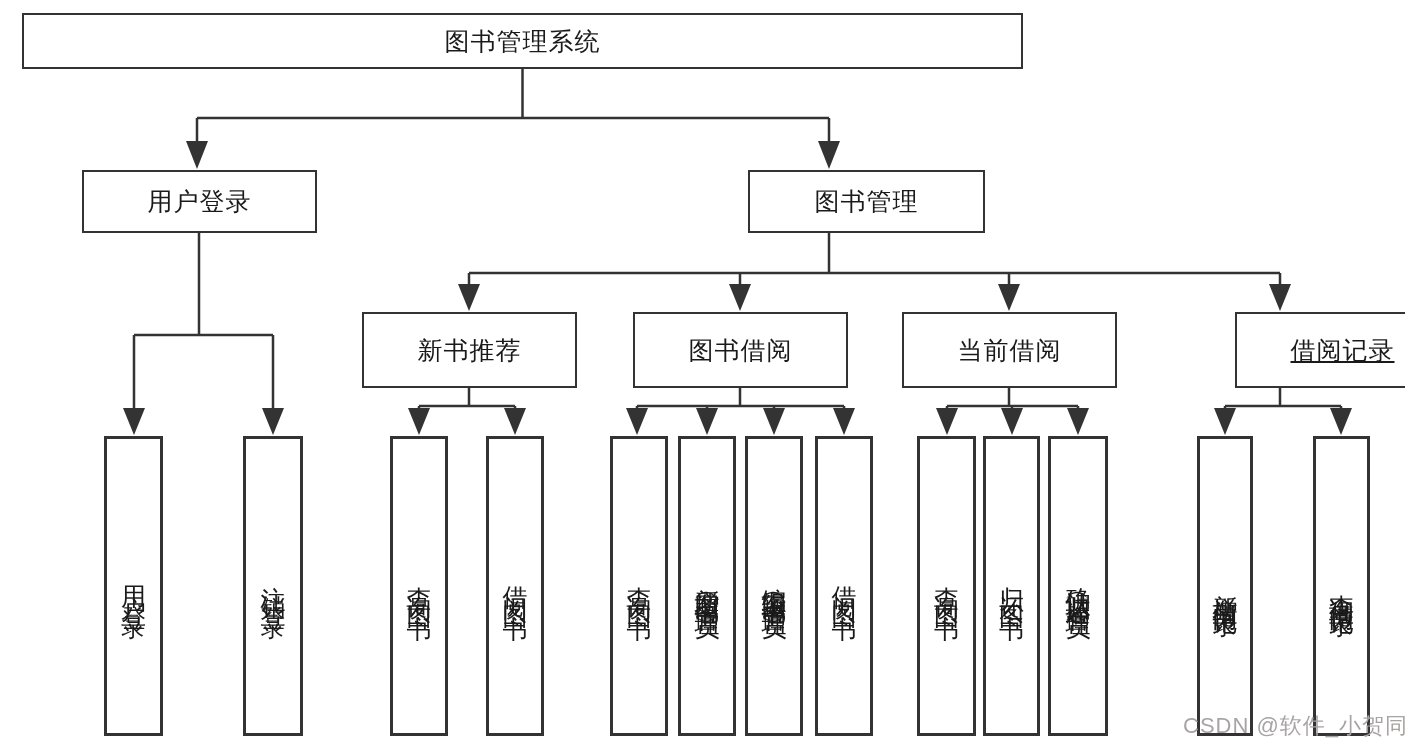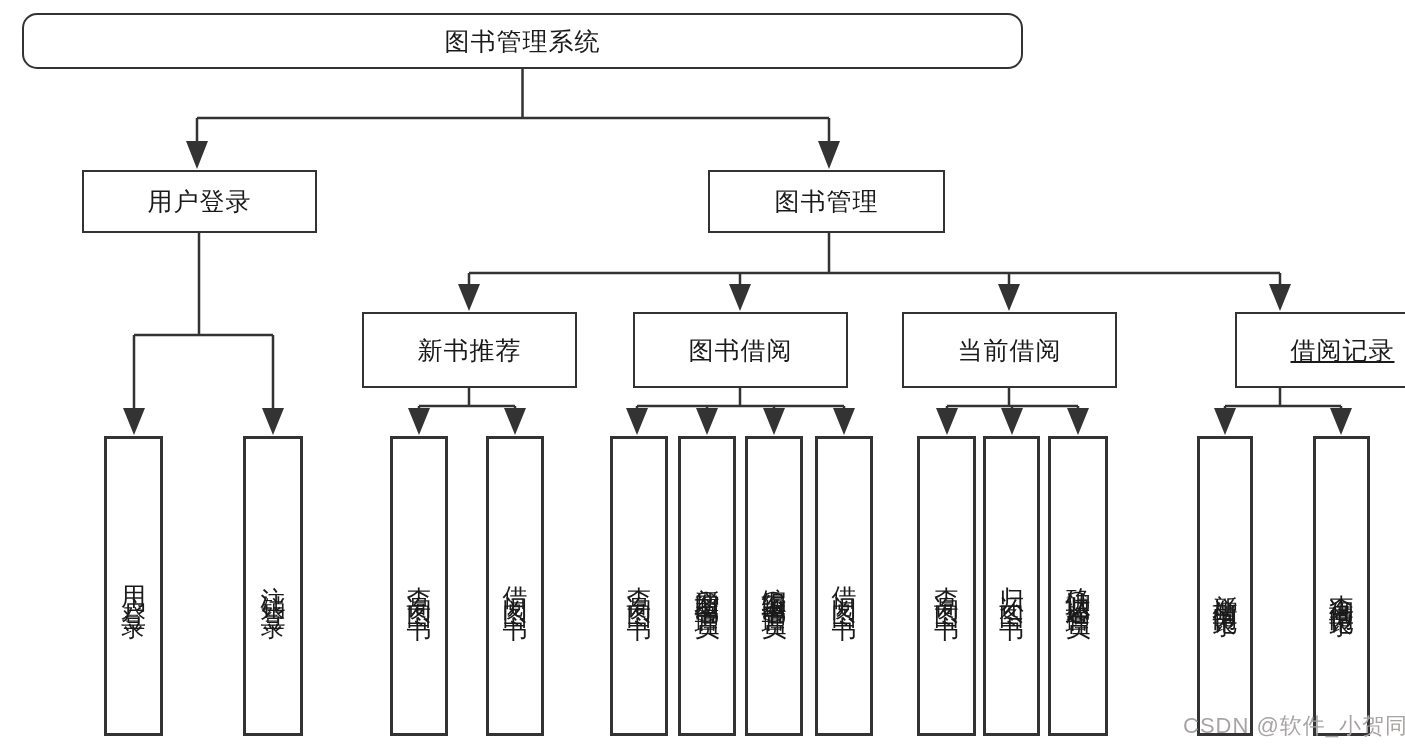--- a/index.html
+++ b/index.html
@@ -22,23 +22,23 @@
     box-sizing: border-box;
     background: #ffffff;
     border: 2px solid #333333;
     display: flex;
     align-items: center;
     justify-content: center;
     font-size: 25px;
     letter-spacing: 1px;
     white-space: nowrap;
   }
-  .root  { left: 22px;  top: 13px;  width: 1001px; height: 56px; border-radius: 15px; }
+  .root  { left: 22px;  top: 13px;  width: 1001px; height: 56px; }
   .lv2a  { left: 82px;  top: 170px; width: 235px;  height: 63px; }
-  .lv2b  { left: 708px; top: 170px; width: 237px;  height: 63px; }
+  .lv2b  { left: 748px; top: 170px; width: 237px;  height: 63px; }
   .lv3   { top: 312px; height: 76px; width: 215px; }
   .leaf  {
     top: 436px; height: 300px;
     border-width: 3px;
   }
   .leaf .v {
     writing-mode: vertical-rl;
     font-size: 25px;
     letter-spacing: 10px;
     line-height: 1;

